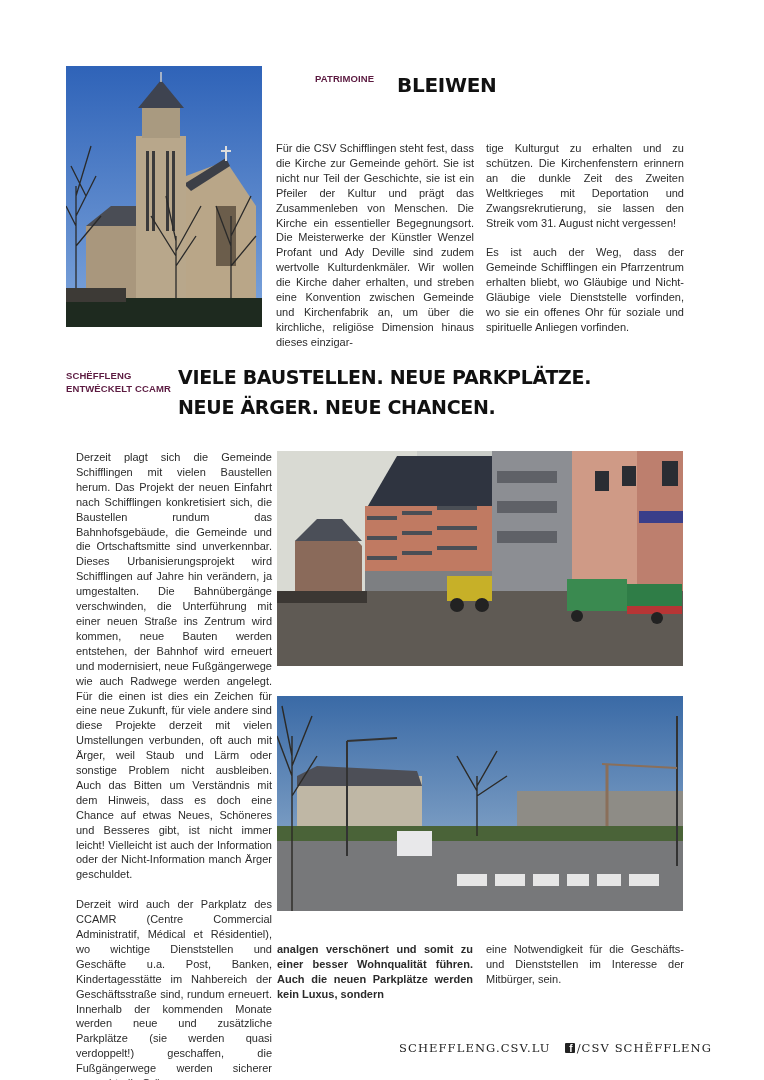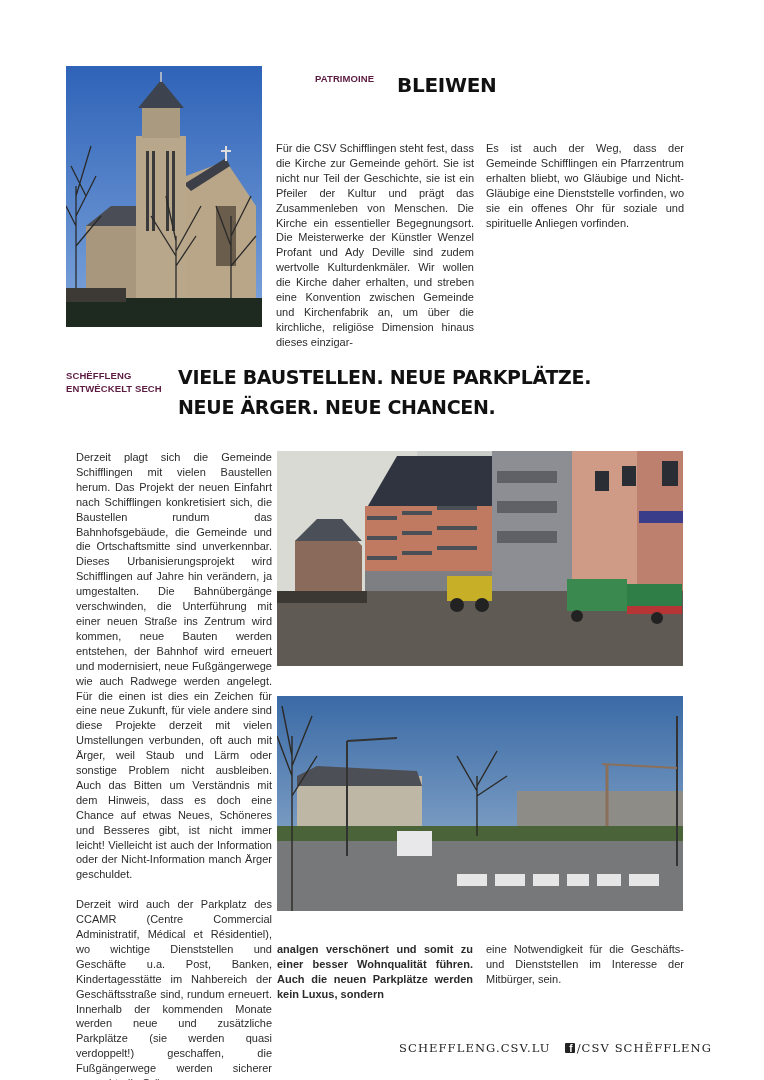--- a/index.html
+++ b/index.html
@@ -57,26 +57,27 @@
 
 <div class="abs headline" style="left:397px; top:70px; font-size:20px; line-height:30px;">
   <div>BLEIWEN</div>
 </div>
 
 <div class="abs col" style="left:276px; top:141px; width:198px;">
   <p>Für die CSV Schifflingen steht fest, dass die Kirche zur Gemeinde gehört. Sie ist nicht nur Teil der Geschichte, sie ist ein Pfeiler der Kultur und prägt das Zusammenleben von Menschen. Die Kirche ein essentieller Begegnungsort. Die Meisterwerke der Künstler Wenzel Profant und Ady Deville sind zudem wertvolle Kulturdenkmäler. Wir wollen die Kirche daher erhalten, und streben eine Konvention zwischen Gemeinde und Kirchenfabrik an, um über die kirchliche, religiöse Dimension hinaus dieses einzigar-</p>
 </div>
 
 <div class="abs col" style="left:486px; top:141px; width:198px;">
-  <p>Es ist auch der Weg, dass der Gemeinde Schifflingen ein Pfarrzentrum erhalten bliebt, wo Gläubige und Nicht-Gläubige eine Dienststelle vorfinden, wo sie ein offenes Ohr für soziale und spirituelle Anliegen vorfinden.</p>
+  <p>tige Kulturgut zu erhalten und zu schützen. Die Kirchenfenstern erinnern an die dunkle Zeit des Zweiten Weltkrieges mit Deportation und Zwangsrekrutierung, sie lassen den Streik vom 31. August nicht vergessen!</p>
+  <p>Es ist auch der Weg, dass der Gemeinde Schifflingen ein Pfarrzentrum erhalten bliebt, wo Gläubige und Nicht-Gläubige viele Dienststelle vorfinden, wo sie ein offenes Ohr für soziale und spirituelle Anliegen vorfinden.</p>
 </div>
 
 <div class="abs kicker" style="left:66px; top:369px;">
   <div>SCHËFFLENG</div>
-  <div>ENTWÉCKELT SECH</div>
+  <div>ENTWÉCKELT CCAMR</div>
 </div>
 
 <div class="abs headline" style="left:178px; top:362px; font-size:19px; line-height:30px;">
   <div>VIELE BAUSTELLEN. NEUE PARKPLÄTZE.</div>
   <div>NEUE ÄRGER. NEUE CHANCEN.</div>
 </div>
 
 <div class="abs col" style="left:76px; top:450px; width:196px;">
   <p>Derzeit plagt sich die Gemeinde Schifflingen mit vielen Baustellen herum. Das Projekt der neuen Einfahrt nach Schifflingen konkretisiert sich, die Baustellen rundum das Bahnhofsgebäude, die Gemeinde und die Ortschaftsmitte sind unverkennbar. Dieses Urbanisierungsprojekt wird Schifflingen auf Jahre hin verändern, ja umgestalten. Die Bahnübergänge verschwinden, die Unterführung mit einer neuen Straße ins Zentrum wird kommen, neue Bauten werden entstehen, der Bahnhof wird erneuert und modernisiert, neue Fußgängerwege wie auch Radwege werden angelegt. Für die einen ist dies ein Zeichen für eine neue Zukunft, für viele andere sind diese Projekte derzeit mit vielen Umstellungen verbunden, oft auch mit Ärger, weil Staub und Lärm oder sonstige Problem nicht ausbleiben. Auch das Bitten um Verständnis mit dem Hinweis, dass es doch eine Chance auf etwas Neues, Schöneres und Besseres gibt, ist nicht immer leicht! Vielleicht ist auch der Information oder der Nicht-Information manch Ärger geschuldet.</p>
   <p>Derzeit wird auch der Parkplatz des CCAMR (Centre Commercial Administratif, Médical et Résidentiel), wo wichtige Dienststellen und Geschäfte u.a. Post, Banken, Kindertagesstätte im Nahbereich der Geschäftsstraße sind, rundum erneuert. Innerhalb der kommenden Monate werden neue und zusätzliche Parkplätze (sie werden quasi verdoppelt!) geschaffen, die Fußgängerwege werden sicherer gemacht, die Grün-</p>

